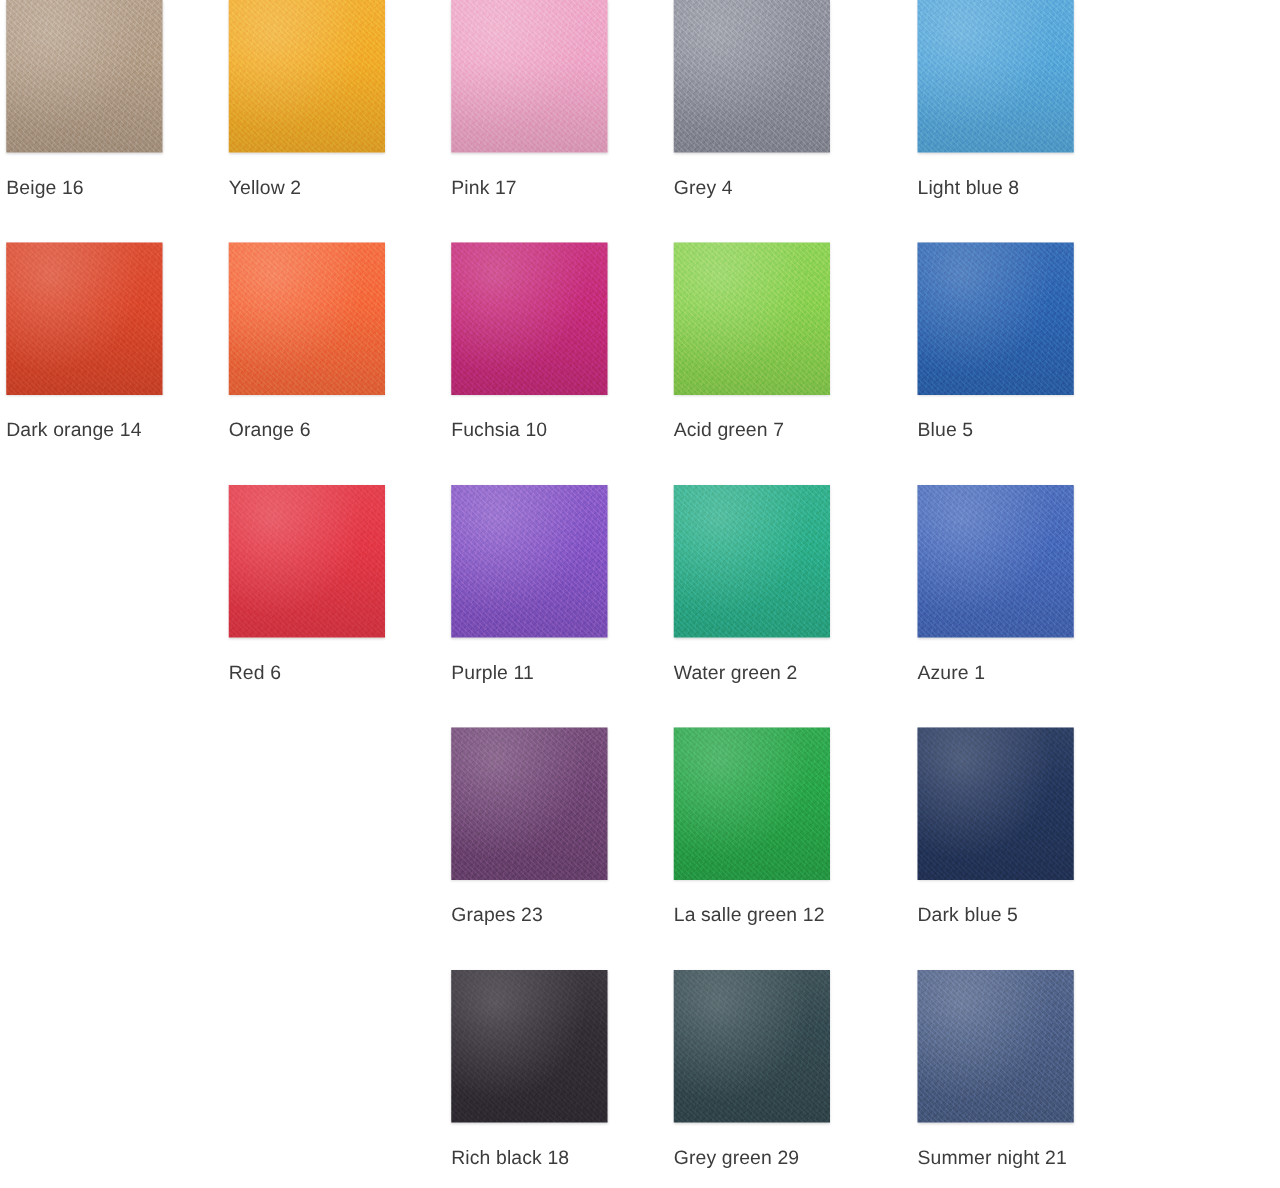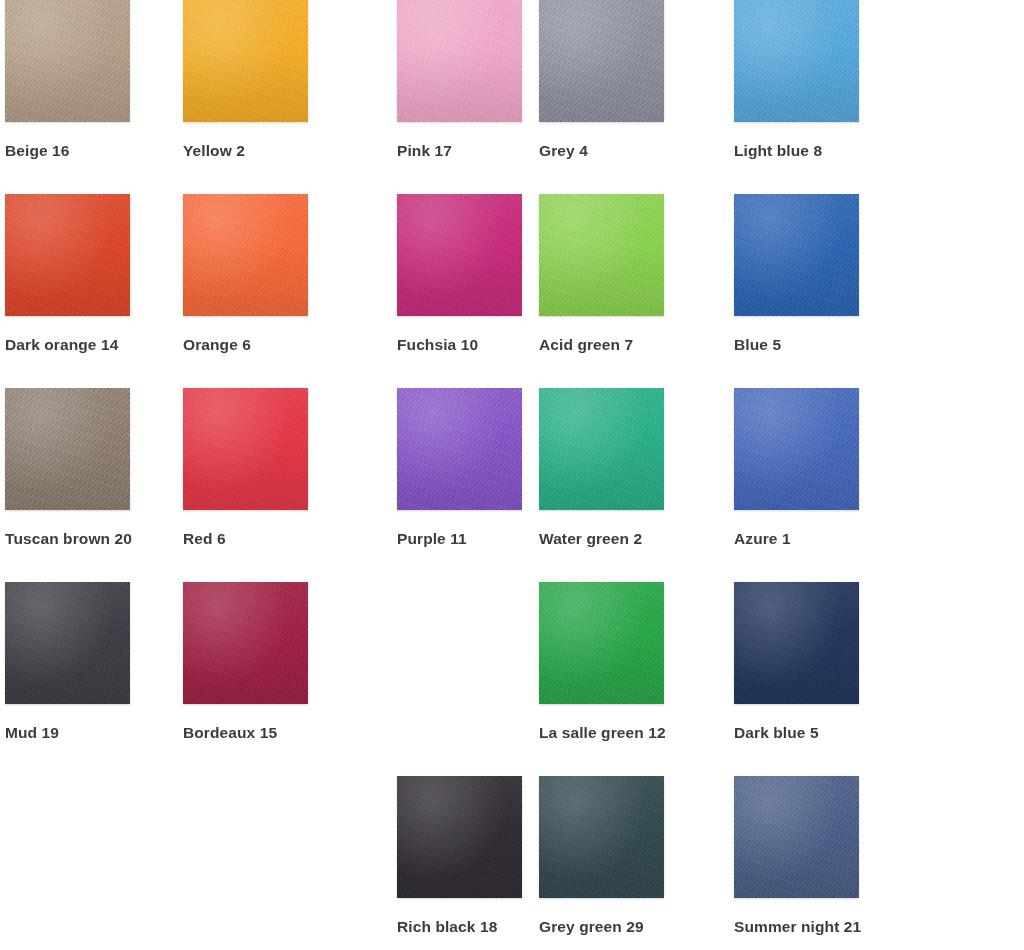--- a/index.html
+++ b/index.html
@@ -14,41 +14,40 @@
     font-family: "Liberation Sans", "DejaVu Sans", sans-serif;
     -webkit-font-smoothing: antialiased;
     overflow: hidden;
   }
 
   #swatch-grid {
     position: relative;
     width: 1024px;
     height: 950px;
     box-sizing: border-box;
-    font-weight: bold;
   }
 
   .swatch-row {
     position: absolute;
     left: 0;
     width: 1024px;
     height: 195px;
   }
 
   .swatch-cell {
     position: absolute;
     top: 0;
     width: 180px;
     height: 195px;
   }
 
   
   .col-0 { left: 5px;   }
   .col-1 { left: 183px; }
-  .col-2 { left: 361px; margin-left: 36px; }
+  .col-2 { left: 361px; }
   .col-3 { left: 539px; }
   .col-4 { left: 734px; }
 
   .swatch-chip {
     position: relative;
     width: 125px;
     height: 122px;
     overflow: hidden;
     box-shadow: 0 1px 2px rgba(0,0,0,0.16);
   }
@@ -133,50 +132,42 @@
       <div class="swatch-chip" style="background-color: rgb(134, 207, 78);"></div>
       <div class="swatch-label">Acid green 7</div>
     </div>
     <div class="swatch-cell col-4">
       <div class="swatch-chip" style="background-color: rgb(45, 98, 175);"></div>
       <div class="swatch-label">Blue 5</div>
     </div>
   </div>
 
   <div class="swatch-row" style="top:388px;">
-    <div class="swatch-cell col-0">
-      <div class="swatch-chip" style="background-color: rgb(138, 122, 109);"></div>
-      <div class="swatch-label">Tuscan brown 20</div>
-    </div>
     <div class="swatch-cell col-1">
       <div class="swatch-chip" style="background-color: rgb(226, 54, 68);"></div>
       <div class="swatch-label">Red 6</div>
     </div>
     <div class="swatch-cell col-2">
       <div class="swatch-chip" style="background-color: rgb(129, 83, 196);"></div>
       <div class="swatch-label">Purple 11</div>
     </div>
     <div class="swatch-cell col-3">
       <div class="swatch-chip" style="background-color: rgb(43, 171, 133);"></div>
       <div class="swatch-label">Water green 2</div>
     </div>
     <div class="swatch-cell col-4">
       <div class="swatch-chip" style="background-color: rgb(69, 102, 184);"></div>
       <div class="swatch-label">Azure 1</div>
     </div>
   </div>
 
   <div class="swatch-row" style="top:582px;">
-    <div class="swatch-cell col-0">
-      <div class="swatch-chip" style="background-color: rgb(62, 61, 69);"></div>
-      <div class="swatch-label">Mud 19</div>
-    </div>
-    <div class="swatch-cell col-1">
-      <div class="swatch-chip" style="background-color: rgb(156, 33, 67);"></div>
-      <div class="swatch-label">Bordeaux 15</div>
+    <div class="swatch-cell col-2">
+      <div class="swatch-chip" style="background-color: rgb(109, 68, 113);"></div>
+      <div class="swatch-label">Grapes 23</div>
     </div>
     <div class="swatch-cell col-3">
       <div class="swatch-chip" style="background-color: rgb(40, 162, 71);"></div>
       <div class="swatch-label">La salle green 12</div>
     </div>
     <div class="swatch-cell col-4">
       <div class="swatch-chip" style="background-color: rgb(36, 53, 90);"></div>
       <div class="swatch-label">Dark blue 5</div>
     </div>
   </div>

